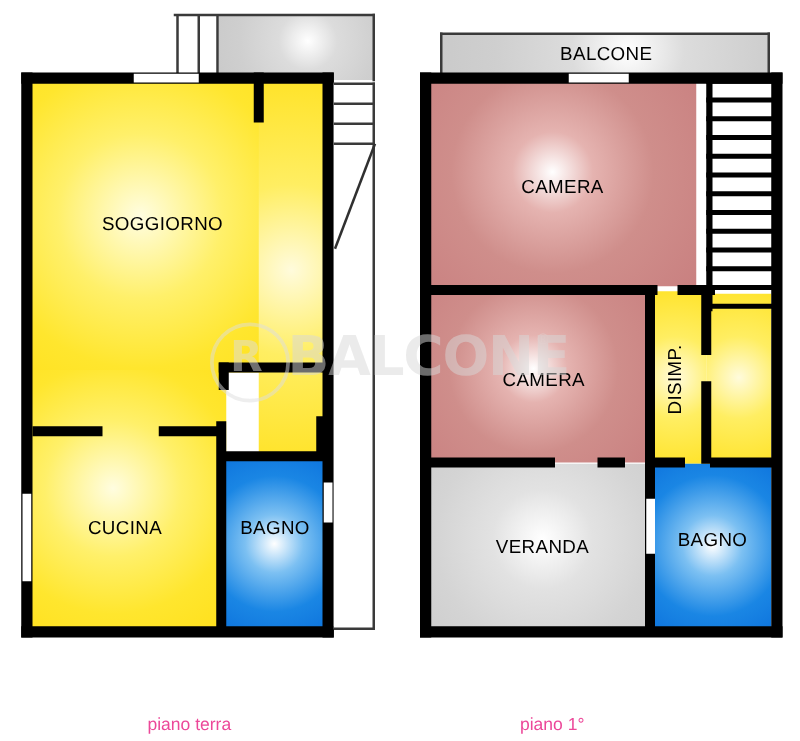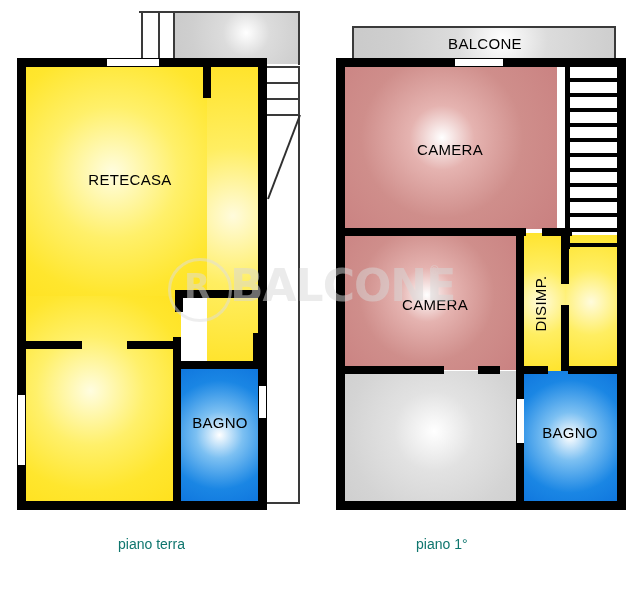--- a/index.html
+++ b/index.html
@@ -7,21 +7,21 @@
        font-family:"Liberation Sans",sans-serif;}
 
   
   .plan{position:absolute;}
   .room{position:absolute;box-sizing:border-box;}
   .wall{position:absolute;background:#000000;}
   .thinline{position:absolute;background:#3a3a3a;}
   .opening{position:absolute;background:#ffffff;}
   .label{position:absolute;color:#000000;font-size:15px;font-weight:400;
          letter-spacing:.3px;white-space:nowrap;text-align:center;}
-  .caption{position:absolute;color:#0f766e;font-size:14px;white-space:nowrap;}
+  .caption{position:absolute;color:#ec4899;font-size:14px;white-space:nowrap;margin-top:35px;}
 
   
   .f-yellow{background:radial-gradient(circle at 42% 46%, #fffde0 0%, #fff06a 38%, #ffe62e 70%, #ffe01c 100%);}
   .f-yellow-s{background:radial-gradient(circle at 50% 50%, #fffbdc 0%, #ffee62 45%, #ffe32a 100%);}
   .f-blue{background:radial-gradient(circle at 50% 50%, #ffffff 0%, #7cc0f2 30%, #1a86e4 70%, #0f76de 100%);}
   .f-red{background:radial-gradient(circle at 46% 44%, #ffffff 0%, #e5b3b0 22%, #cf8e8b 55%, #c98080 100%);}
   .f-gray{background:radial-gradient(circle at 50% 46%, #ffffff 0%, #e2e2e2 35%, #d4d4d4 75%, #cfcfcf 100%);}
   .f-gray-flat{background:radial-gradient(circle at 57% 40%, #ffffff 0%, #dcdcdc 30%, #cfcfcf 70%, #cacaca 100%);}
   .f-white{background:#ffffff;}
 
@@ -80,21 +80,22 @@
   <div class="thinline" style="left:298px;top:66px;width:2px;height:438px;"></div>
   <div class="thinline" style="left:267px;top:502px;width:33px;height:2px;"></div>
   <div class="thinline" style="left:267px;top:66px;width:33px;height:2px;"></div>
   <div class="thinline" style="left:267px;top:82px;width:33px;height:2px;"></div>
   <div class="thinline" style="left:267px;top:98px;width:33px;height:2px;"></div>
   <div class="thinline" style="left:267px;top:114px;width:33px;height:2px;"></div>
   <svg style="position:absolute;left:266px;top:113px;width:36px;height:90px;">
     <line x1="34" y1="2" x2="2" y2="86" stroke="#303030" stroke-width="2"></line>
   </svg>
 
-  <div class="label" style="left:55px;top:171px;width:150px;">RETECASA</div>
+  <div class="label" style="left:55px;top:171px;width:150px;">SOGGIORNO</div>
+  <div class="label" style="left:35px;top:414px;width:130px;">CUCINA</div>
   <div class="label" style="left:181px;top:414px;width:78px;">BAGNO</div>
 
   <div class="caption" style="left:118px;top:536px;">piano terra</div>
 </div>
 
 <div class="plan" id="plan-first" style="left:320px;top:0;width:320px;height:524px;">
 
   <div class="room f-gray-flat" style="left:33px;top:27px;width:262px;height:34px;"></div>
   <div class="thinline" style="left:32px;top:26px;width:264px;height:2px;"></div>
   <div class="thinline" style="left:32px;top:26px;width:2px;height:36px;"></div>
@@ -140,20 +141,21 @@
   <div class="wall" style="left:16px;top:366px;width:108px;height:8px;"></div>
   <div class="wall" style="left:158px;top:366px;width:22px;height:8px;"></div>
   <div class="wall" style="left:196px;top:366px;width:8px;height:140px;"></div>
   <div class="wall" style="left:204px;top:366px;width:24px;height:8px;"></div>
   <div class="wall" style="left:248px;top:366px;width:50px;height:8px;"></div>
   <div class="opening" style="left:197px;top:399px;width:7px;height:44px;"></div>
 
   <div class="label" style="left:55px;top:141px;width:150px;">CAMERA</div>
   <div class="label" style="left:40px;top:296px;width:150px;">CAMERA</div>
   <div class="label" style="left:150px;top:295px;width:140px;transform:rotate(-90deg);transform-origin:center center;">DISIMP.</div>
+  <div class="label" style="left:39px;top:429px;width:150px;">VERANDA</div>
   <div class="label" style="left:203px;top:424px;width:94px;">BAGNO</div>
 
   <div class="caption" style="left:96px;top:536px;">piano 1°</div>
 </div>
 
 <div id="watermark">
   <div class="wm-ring"></div>
   <div class="wm-r">R</div>
   <div class="wm-text">BALCONE</div>
   <div class="wm-reg">®</div>

